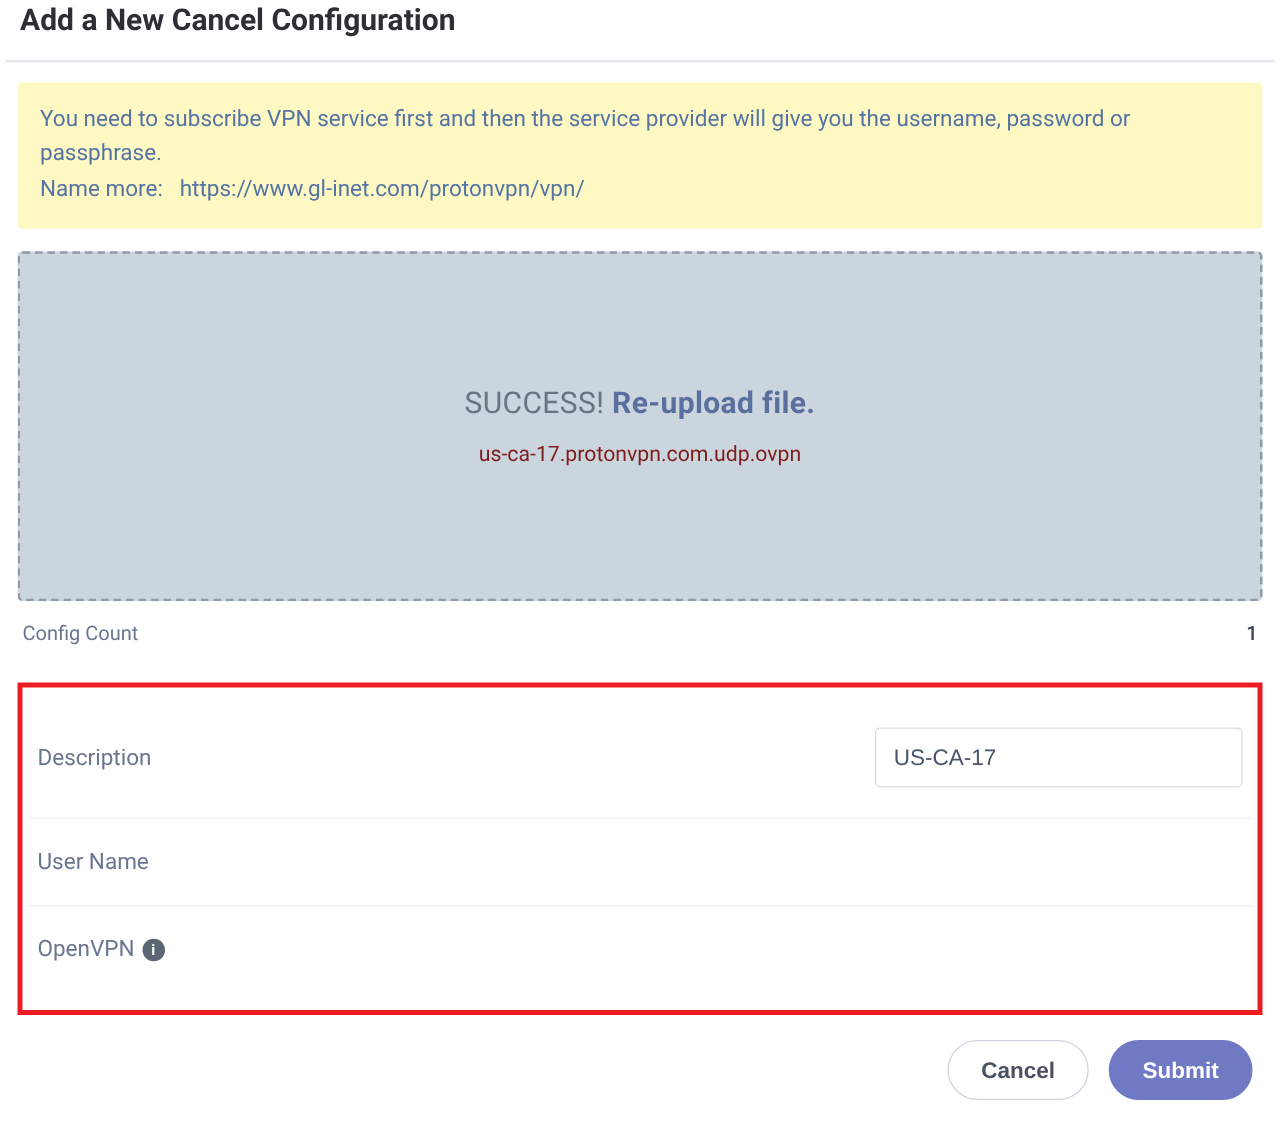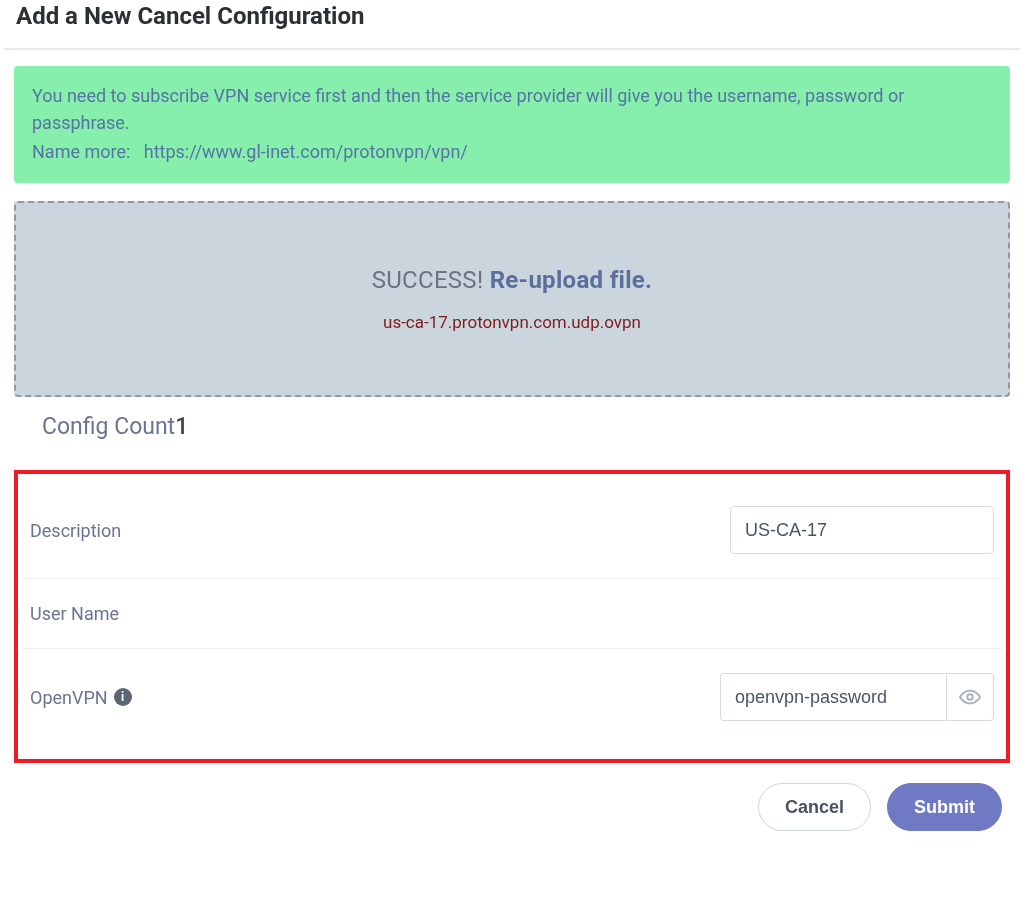--- a/index.html
+++ b/index.html
@@ -12,50 +12,50 @@
   }
   .page { padding:0 4px 24px 4px; }
   .title {
     font-size:24px; font-weight:700; color:#2c2f33;
     padding:2px 12px 18px 12px;
   }
   .rule { border:0; border-top:2px solid #e5e8ed; margin:0 0 16px 0; }
   .panel { padding:0 10px; }
 
   .info-box {
-    background:#86efac;
+    background:#fef9c3;
     border-radius:4px;
     padding:16px 18px 18px 18px;
     font-size:18px;
     color:#5574a5;
     line-height:1.5;
   }
   .info-box a { color:#5574a5; text-decoration:none; }
   .info-learn { margin-top:2px; }
 
   .dropzone {
     margin-top:18px;
     background:#cbd5de;
     border:2px dashed #8f99a7;
     border-radius:4px;
-    height:196px;
+    height:280px;
     display:flex;
     flex-direction:column;
     align-items:center;
     justify-content:center;
     gap:18px;
   }
   .dz-status { font-size:24px; color:#6a7382; letter-spacing:0.3px; }
   .dz-status .dz-action { color:#5b6f9e; font-weight:700; cursor:pointer; }
   .dz-file { font-size:17px; color:#7f1d1d; }
 
   .count-row {
-    display:flex; align-items:center;
+    display:flex; justify-content:space-between; align-items:center;
     margin-top:16px; padding:0 4px 10px 4px;
-    font-size:23px; color:#6a7590;margin-left:24px;
+    font-size:16px; color:#6a7590;
   }
   .count-val { color:#3a4254; font-weight:500; }
 
   .highlight { border:4px solid #ec1c24; margin-top:20px; padding:8px 4px 14px 4px; }
 
   .form-row {
     display:flex; align-items:center; justify-content:space-between;
     padding:24px 8px;
     border-bottom:1px solid #edeff3;
   }
@@ -63,21 +63,21 @@
   .f-label { font-size:18px; color:#6a7590; display:flex; align-items:center; gap:6px; }
 
   .info-ico {
     display:inline-flex; align-items:center; justify-content:center;
     width:18px; height:18px; border-radius:50%;
     background:#5b6573; color:#fff; font-size:12px; font-weight:700;
     cursor:default;
   }
 
   .f-input {
-    width:264px; height:48px;
+    width:294px; height:48px;
     border:1px solid #d6dbe3; border-radius:4px;
     font-size:18px; color:#4a5568;
     padding:0 14px; background:#fff;
   }
 
   .pw-wrap { display:flex; align-items:center; }
   .pw-wrap .f-input { border-top-right-radius:0; border-bottom-right-radius:0; border-right:none; width:226px; }
   .eye-btn {
     width:48px; height:48px;
     border:1px solid #d6dbe3; border-left:1px solid #d6dbe3;
@@ -135,29 +135,20 @@
 
       <div class="form-row">
         <div class="f-label">User Name</div>
       </div>
 
       <div class="form-row">
         <div class="f-label">
           <span>OpenVPN</span>
           <span class="info-ico">i</span>
         </div>
-        <div class="pw-wrap">
-          <input class="f-input" type="text" value="openvpn-password" style="">
-          <button class="eye-btn" type="button">
-            <svg width="22" height="22" viewBox="0 0 24 24" fill="none" stroke="currentColor" stroke-width="2" stroke-linecap="round" stroke-linejoin="round">
-              <path d="M1 12s4-7 11-7 11 7 11 7-4 7-11 7S1 12 1 12z"></path>
-              <circle cx="12" cy="12" r="3"></circle>
-            </svg>
-          </button>
-        </div>
       </div>
 
     </div>
 
     <div class="footer">
       <button class="btn btn-cancel">Cancel</button>
       <button class="btn btn-submit">Submit</button>
     </div>
 
   </div>

